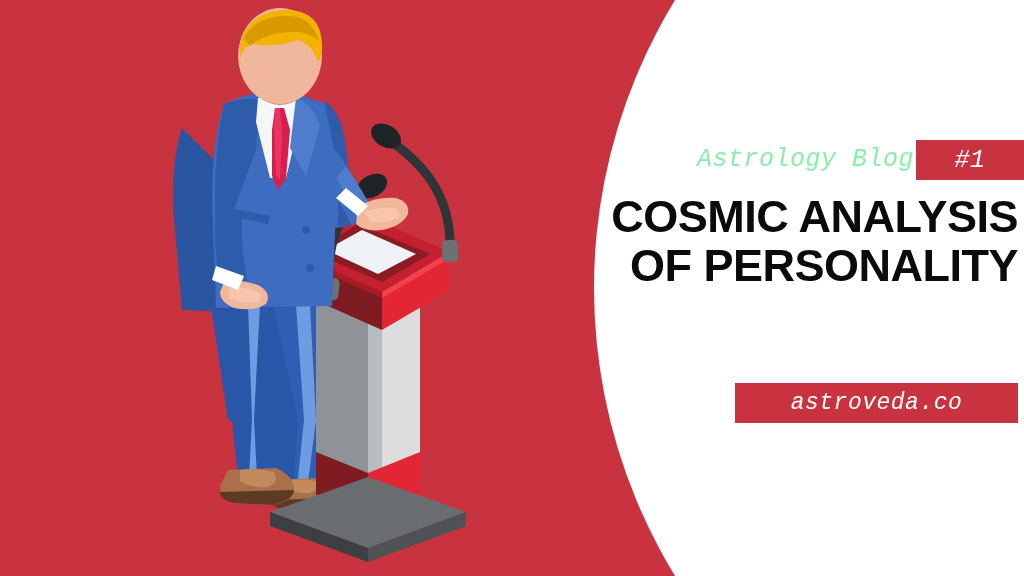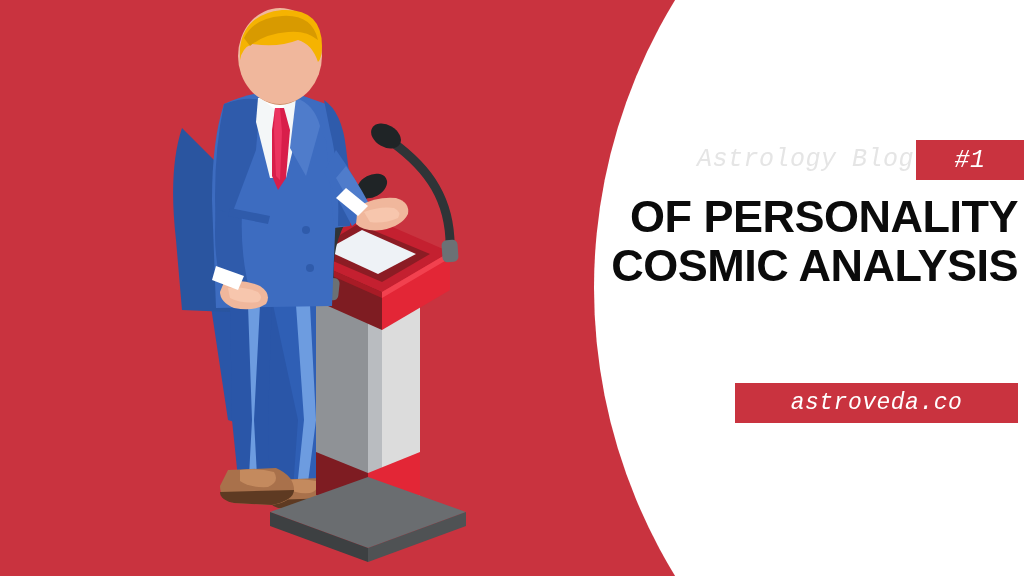--- a/index.html
+++ b/index.html
@@ -55,21 +55,21 @@
     right: 0px;
     top: 140px;
     height: 40px;
     display: flex;
     align-items: stretch;
   }
   .kicker {
     font-family: "Liberation Mono", "DejaVu Sans Mono", monospace;
     font-style: italic;
     font-size: 25px;
-    color: #e5e5e5;
+    color: #86efac;
     letter-spacing: 0.5px;
     line-height: 40px;
     padding-right: 2px;
     white-space: nowrap;
   }
   .badge {
     background: #c9333f;
     width: 108px;
     display: flex;
     align-items: center;
@@ -246,22 +246,22 @@
   <div class="text-block">
 
     <div class="kicker-row">
       <div class="kicker">Astrology Blog</div>
       <div class="badge">
         <span>#1</span>
       </div>
     </div>
 
     <div class="headline">
+      <span class="hl-line">COSMIC ANALYSIS</span>
       <span class="hl-line">OF PERSONALITY</span>
-      <span class="hl-line">COSMIC ANALYSIS</span>
     </div>
 
     <div class="url-band">
       <span>astroveda.co</span>
     </div>
 
   </div>
 
 </div>
 

